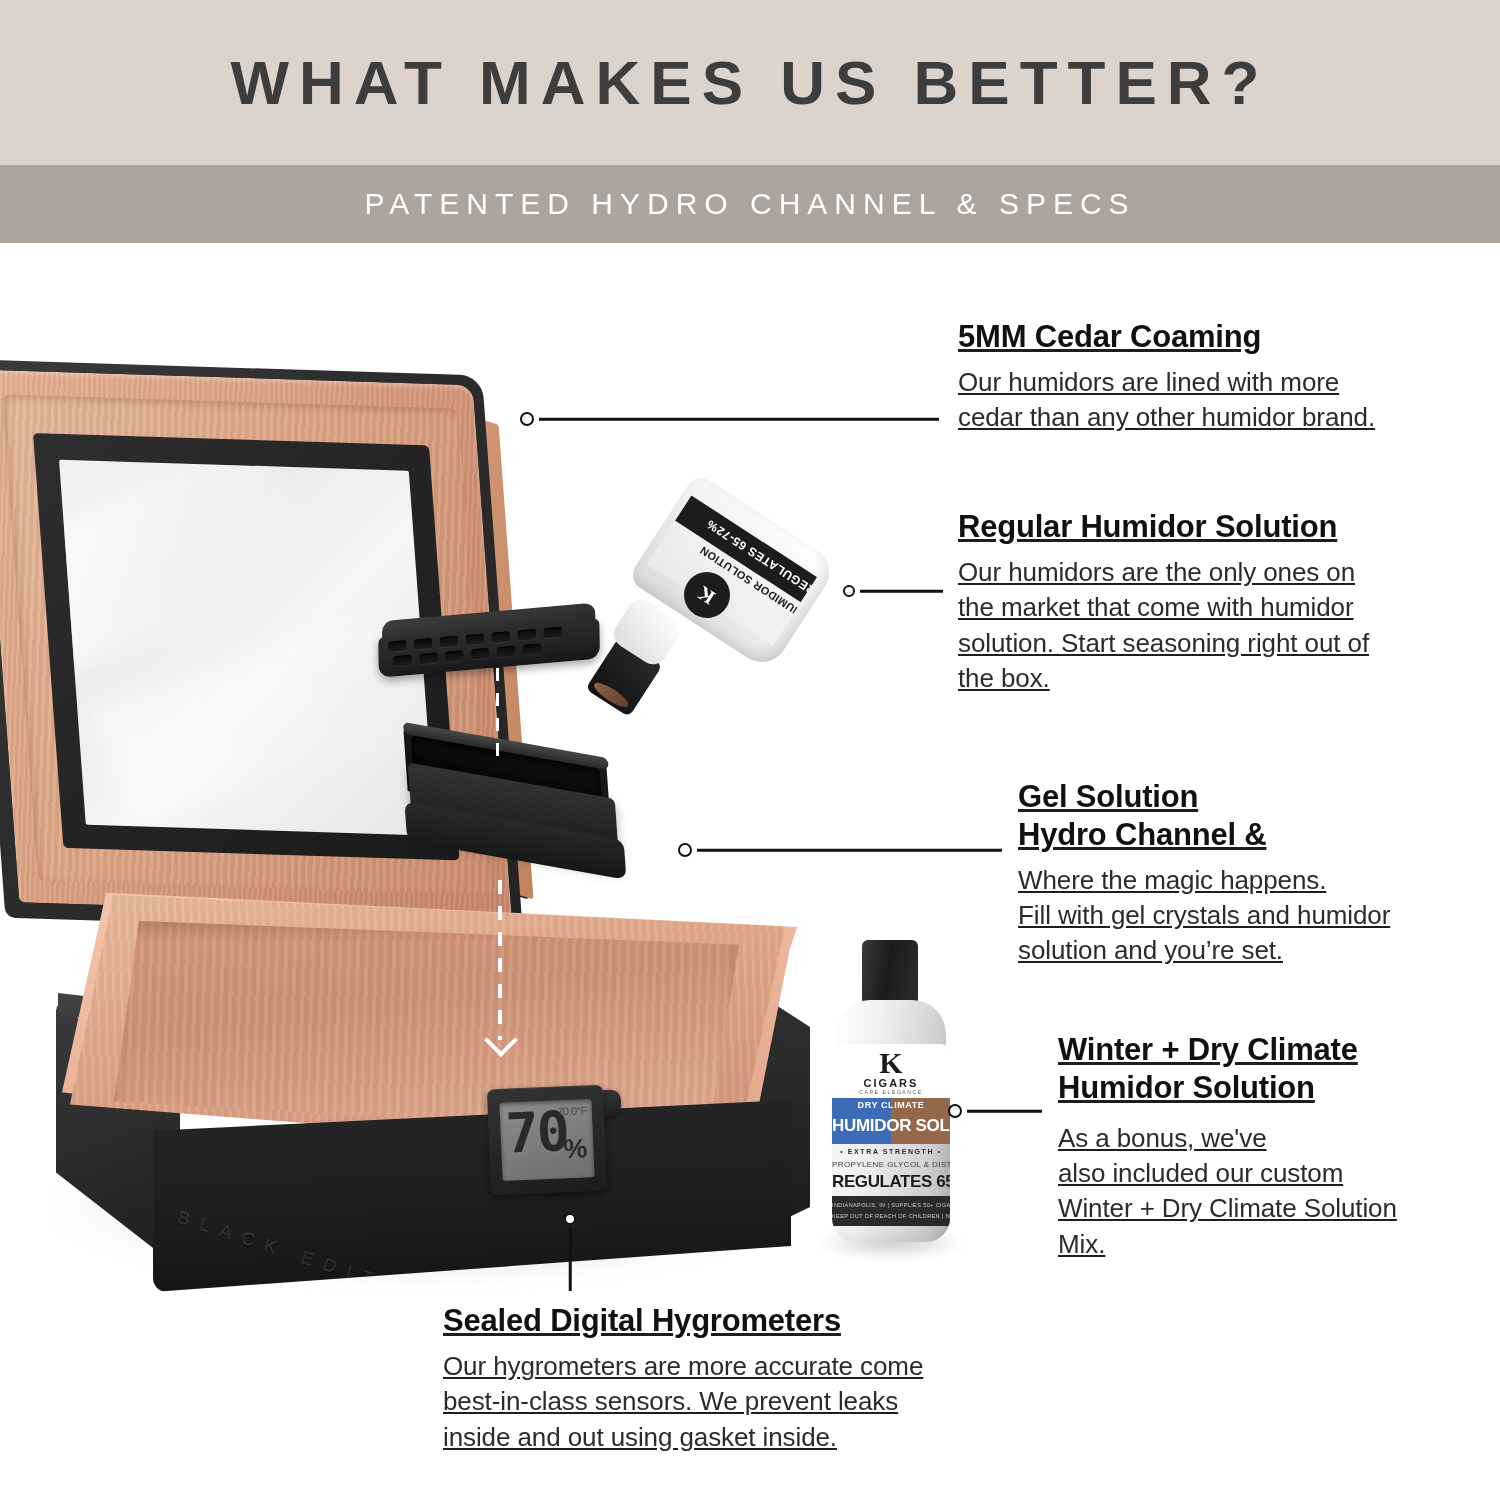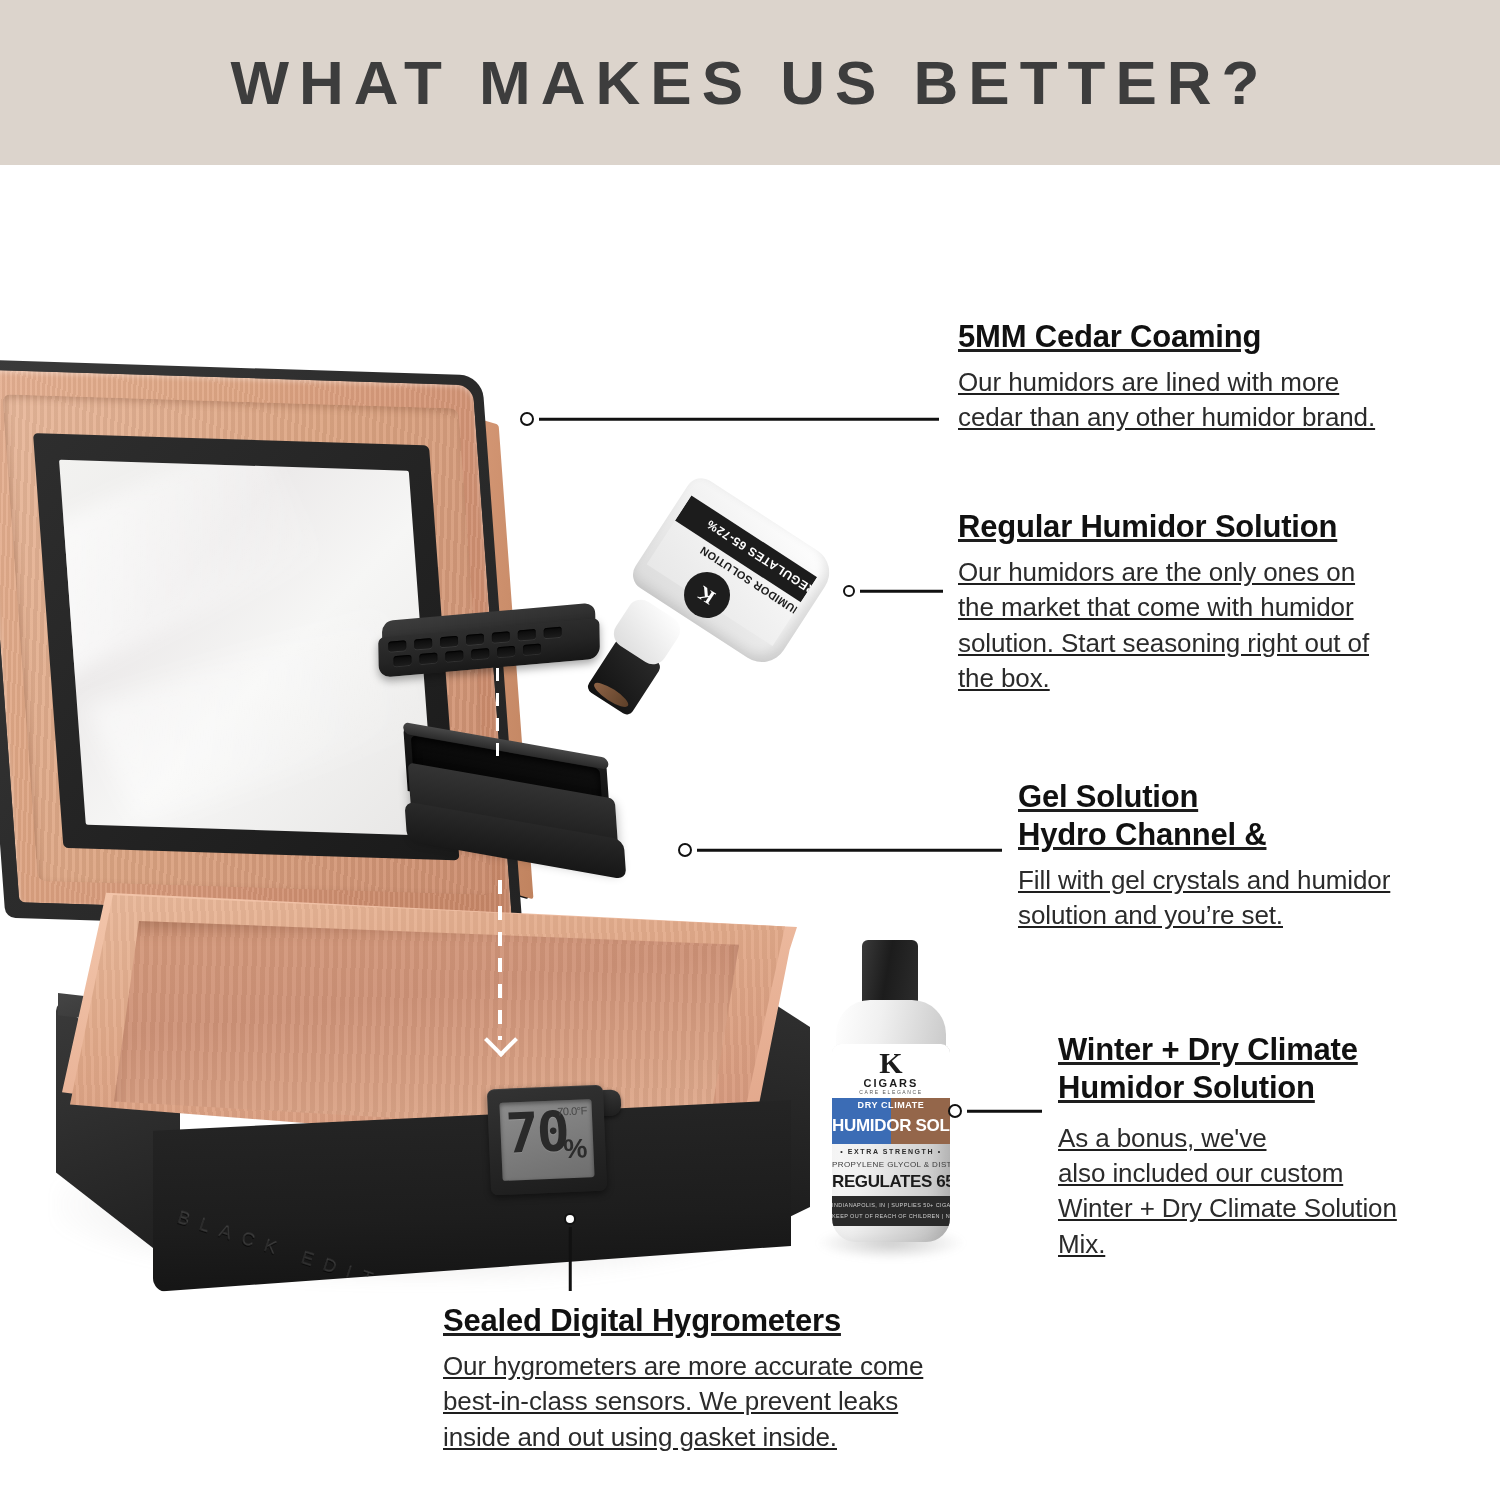--- a/index.html
+++ b/index.html
@@ -465,20 +465,23 @@
     filter:blur(3px);
   }
 </style>
 </head>
 <body>
 
 <div id="stage">
 
   <div class="band-top">
     <h1>WHAT MAKES US BETTER?</h1>
+  </div>
+  <div class="band-sub">
+    <h2>PATENTED HYDRO CHANNEL  &amp;  SPECS</h2>
   </div>
 
   <div id="humidor">
     <div class="shadow-floor"></div>
 
     <div class="lid">
       <div class="lid-sidewall"></div>
       <div class="lid-sidecedar"></div>
       <div class="lid-outer"></div>
       <div class="lid-cedar">
@@ -624,20 +627,21 @@
       <div>the box.</div>
     </div>
   </div>
 
   <div class="block" id="blk-hydro">
     <div class="ttl">
       <div>Gel Solution</div>
       <div>Hydro Channel &amp;</div>
     </div>
     <div class="body">
+      <div>Where the magic happens.</div>
       <div>Fill with gel crystals and humidor</div>
       <div>solution and you’re set.</div>
     </div>
   </div>
 
   <div class="block" id="blk-winter">
     <div class="ttl">
       <div>Winter + Dry Climate</div>
       <div>Humidor Solution</div>
     </div>

